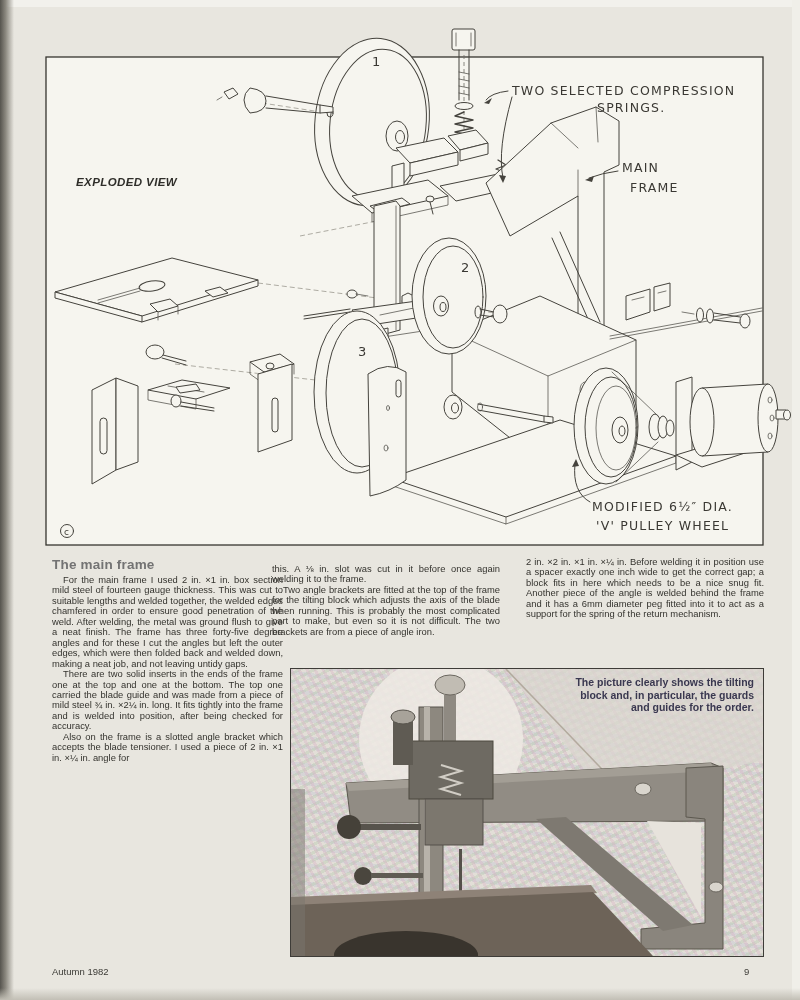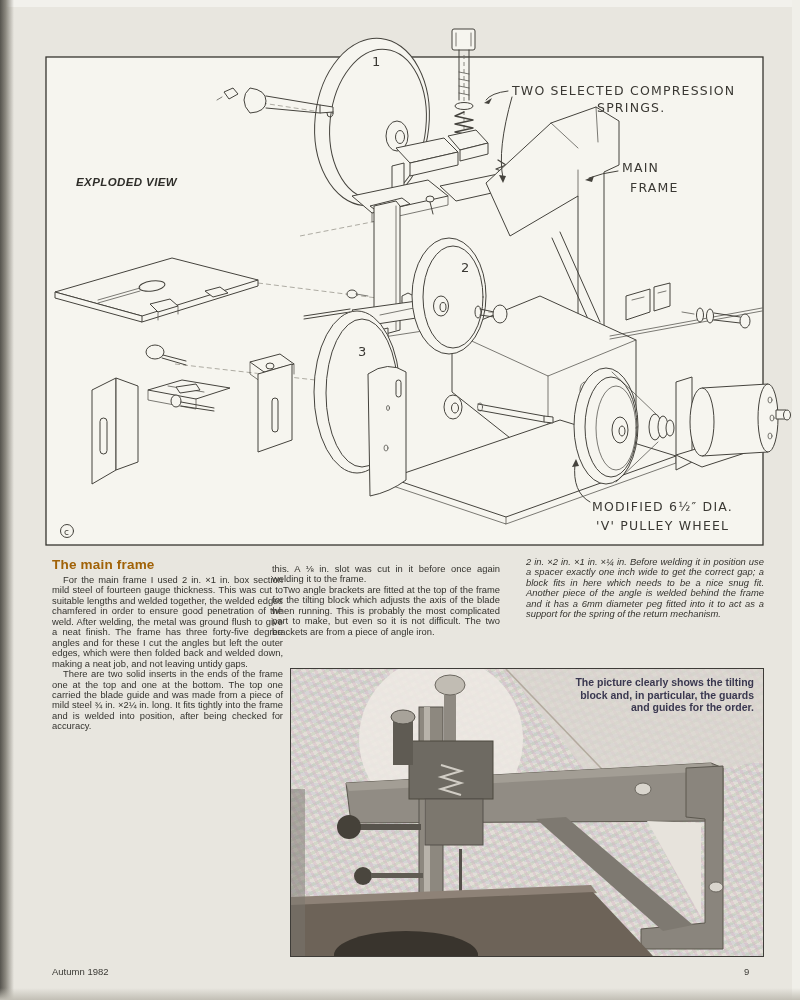--- a/index.html
+++ b/index.html
@@ -21,24 +21,24 @@
   .hand{font-family:"DejaVu Sans",sans-serif;font-size:12.5px;letter-spacing:1.2px;fill:#3a3833;}
   .num{font-family:"DejaVu Sans",sans-serif;font-size:13px;fill:#3a3833;}
   .ev{font-family:"Liberation Sans",sans-serif;font-style:italic;font-weight:bold;font-size:11.5px;letter-spacing:.4px;fill:#2f2e2a;}
   .cmark{font-family:"DejaVu Sans",sans-serif;font-size:9px;fill:#45433d;}
   .arrow{fill:#45433d;stroke:none;}
 
   .article{position:absolute;left:52px;top:557px;width:712px;height:412px;color:#34332e;}
   .col{position:absolute;top:0;font-size:9.4px;line-height:10.45px;text-align:justify;}
   .col1{left:0;width:231px;}
   .col2{left:220px;width:228px;margin-top:7px;}
-  .col3{left:474px;width:238px;font-style:italic;}
+  .col3{left:474px;width:238px;}
   .col p{margin:0;text-indent:11px;}
   .col p.noindent{text-indent:0;}
-  .col h2{margin:0 0 3px 0;font-size:13.5px;line-height:15px;font-weight:bold;color:#a16207;text-align:left;letter-spacing:.2px;}
+  .col h2{margin:0 0 3px 0;font-size:13.5px;line-height:15px;font-weight:bold;color:#737373;text-align:left;letter-spacing:.2px;}
 
   .photo{position:absolute;left:238px;top:111px;width:474px;height:289px;border:1px solid #3e3c38;box-sizing:border-box;
     background:
       repeating-linear-gradient(62deg,rgba(216,176,196,.35) 0 3px,rgba(255,255,255,0) 3px 7px),
       repeating-linear-gradient(-28deg,rgba(176,200,168,.33) 0 3px,rgba(255,255,255,0) 3px 7px),
       repeating-linear-gradient(8deg,rgba(170,178,208,.22) 0 4px,rgba(255,255,255,0) 4px 9px),
       #e2ded7;overflow:hidden;}
   .photo svg{position:absolute;left:0;top:0;}
   .caption{position:absolute;right:9px;top:7px;text-align:right;font-weight:bold;
     font-size:10.5px;line-height:12.5px;color:#3a3850;}
@@ -252,20 +252,21 @@
       <circle class="ln" cx="67" cy="531" r="6.5"></circle>
       <text class="cmark" x="64" y="534.5">c</text>
     </g>
   </svg>
 
   <div class="article">
     <div class="col col1">
       <h2>The main frame</h2>
       <p>For the main frame I used 2 in. ×1 in. box section mild steel of fourteen gauge thickness. This was cut to suitable lengths and welded together, the welded edges chamfered in order to ensure good penetration of the weld. After welding, the metal was ground flush to give a neat finish. The frame has three forty-five degree angles and for these I cut the angles but left the outer edges, which were then folded back and welded down, making a neat job, and not leaving untidy gaps.</p>
       <p>There are two solid inserts in the ends of the frame one at the top and one at the bottom. The top one carried the blade guide and was made from a piece of mild steel ¾ in. ×2¼ in. long. It fits tightly into the frame and is welded into position, after being checked for accuracy.</p>
+      <p>Also on the frame is a slotted angle bracket which accepts the blade tensioner. I used a piece of 2 in. ×1 in. ×¼ in. angle for</p>
     </div>
     <div class="col col2">
       <p class="noindent">this. A ⅛ in. slot was cut in it before once again welding it to the frame.</p>
       <p>Two angle brackets are fitted at the top of the frame for the tilting block which adjusts the axis of the blade when running. This is probably the most complicated part to make, but even so it is not difficult. The two brackets are from a piece of angle iron.</p>
     </div>
     <div class="col col3">
       <p class="noindent">2 in. ×2 in. ×1 in. ×¼ in. Before welding it in position use a spacer exactly one inch wide to get the correct gap; a block fits in here which needs to be a nice snug fit. Another piece of the angle is welded behind the frame and it has a 6mm diameter peg fitted into it to act as a support for the spring of the return mechanism.</p>
     </div>
 
     <div class="photo">

